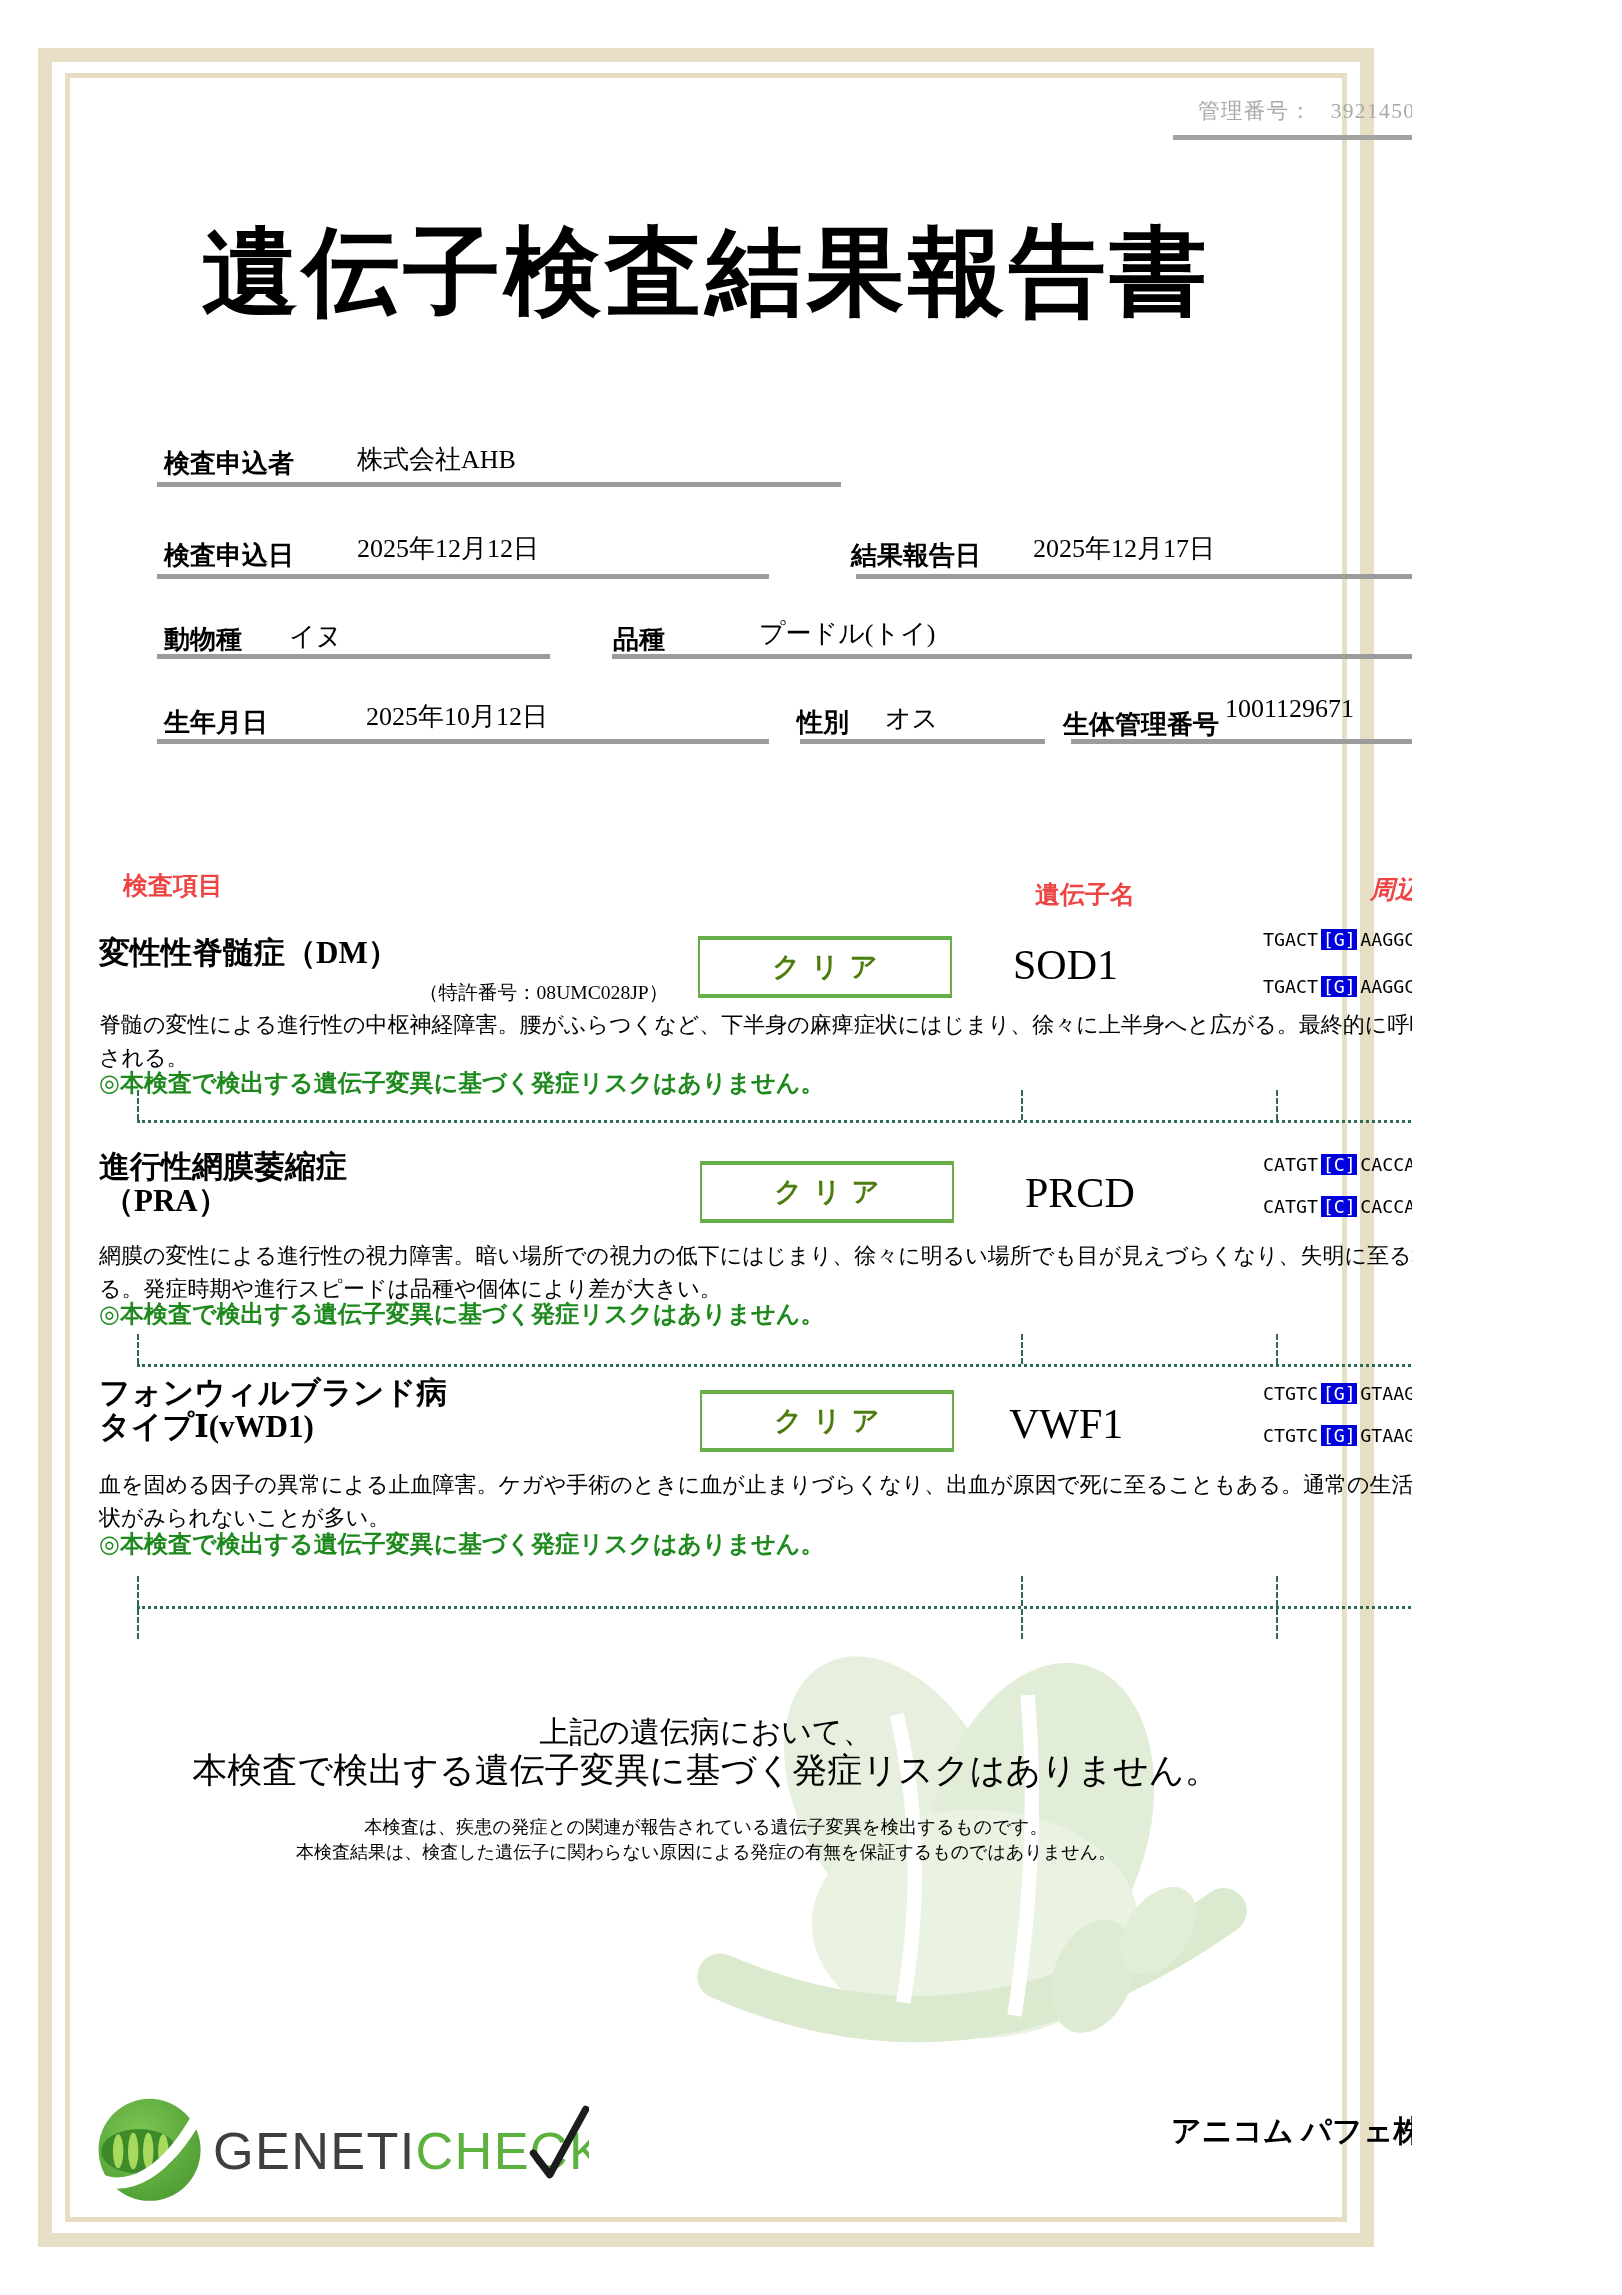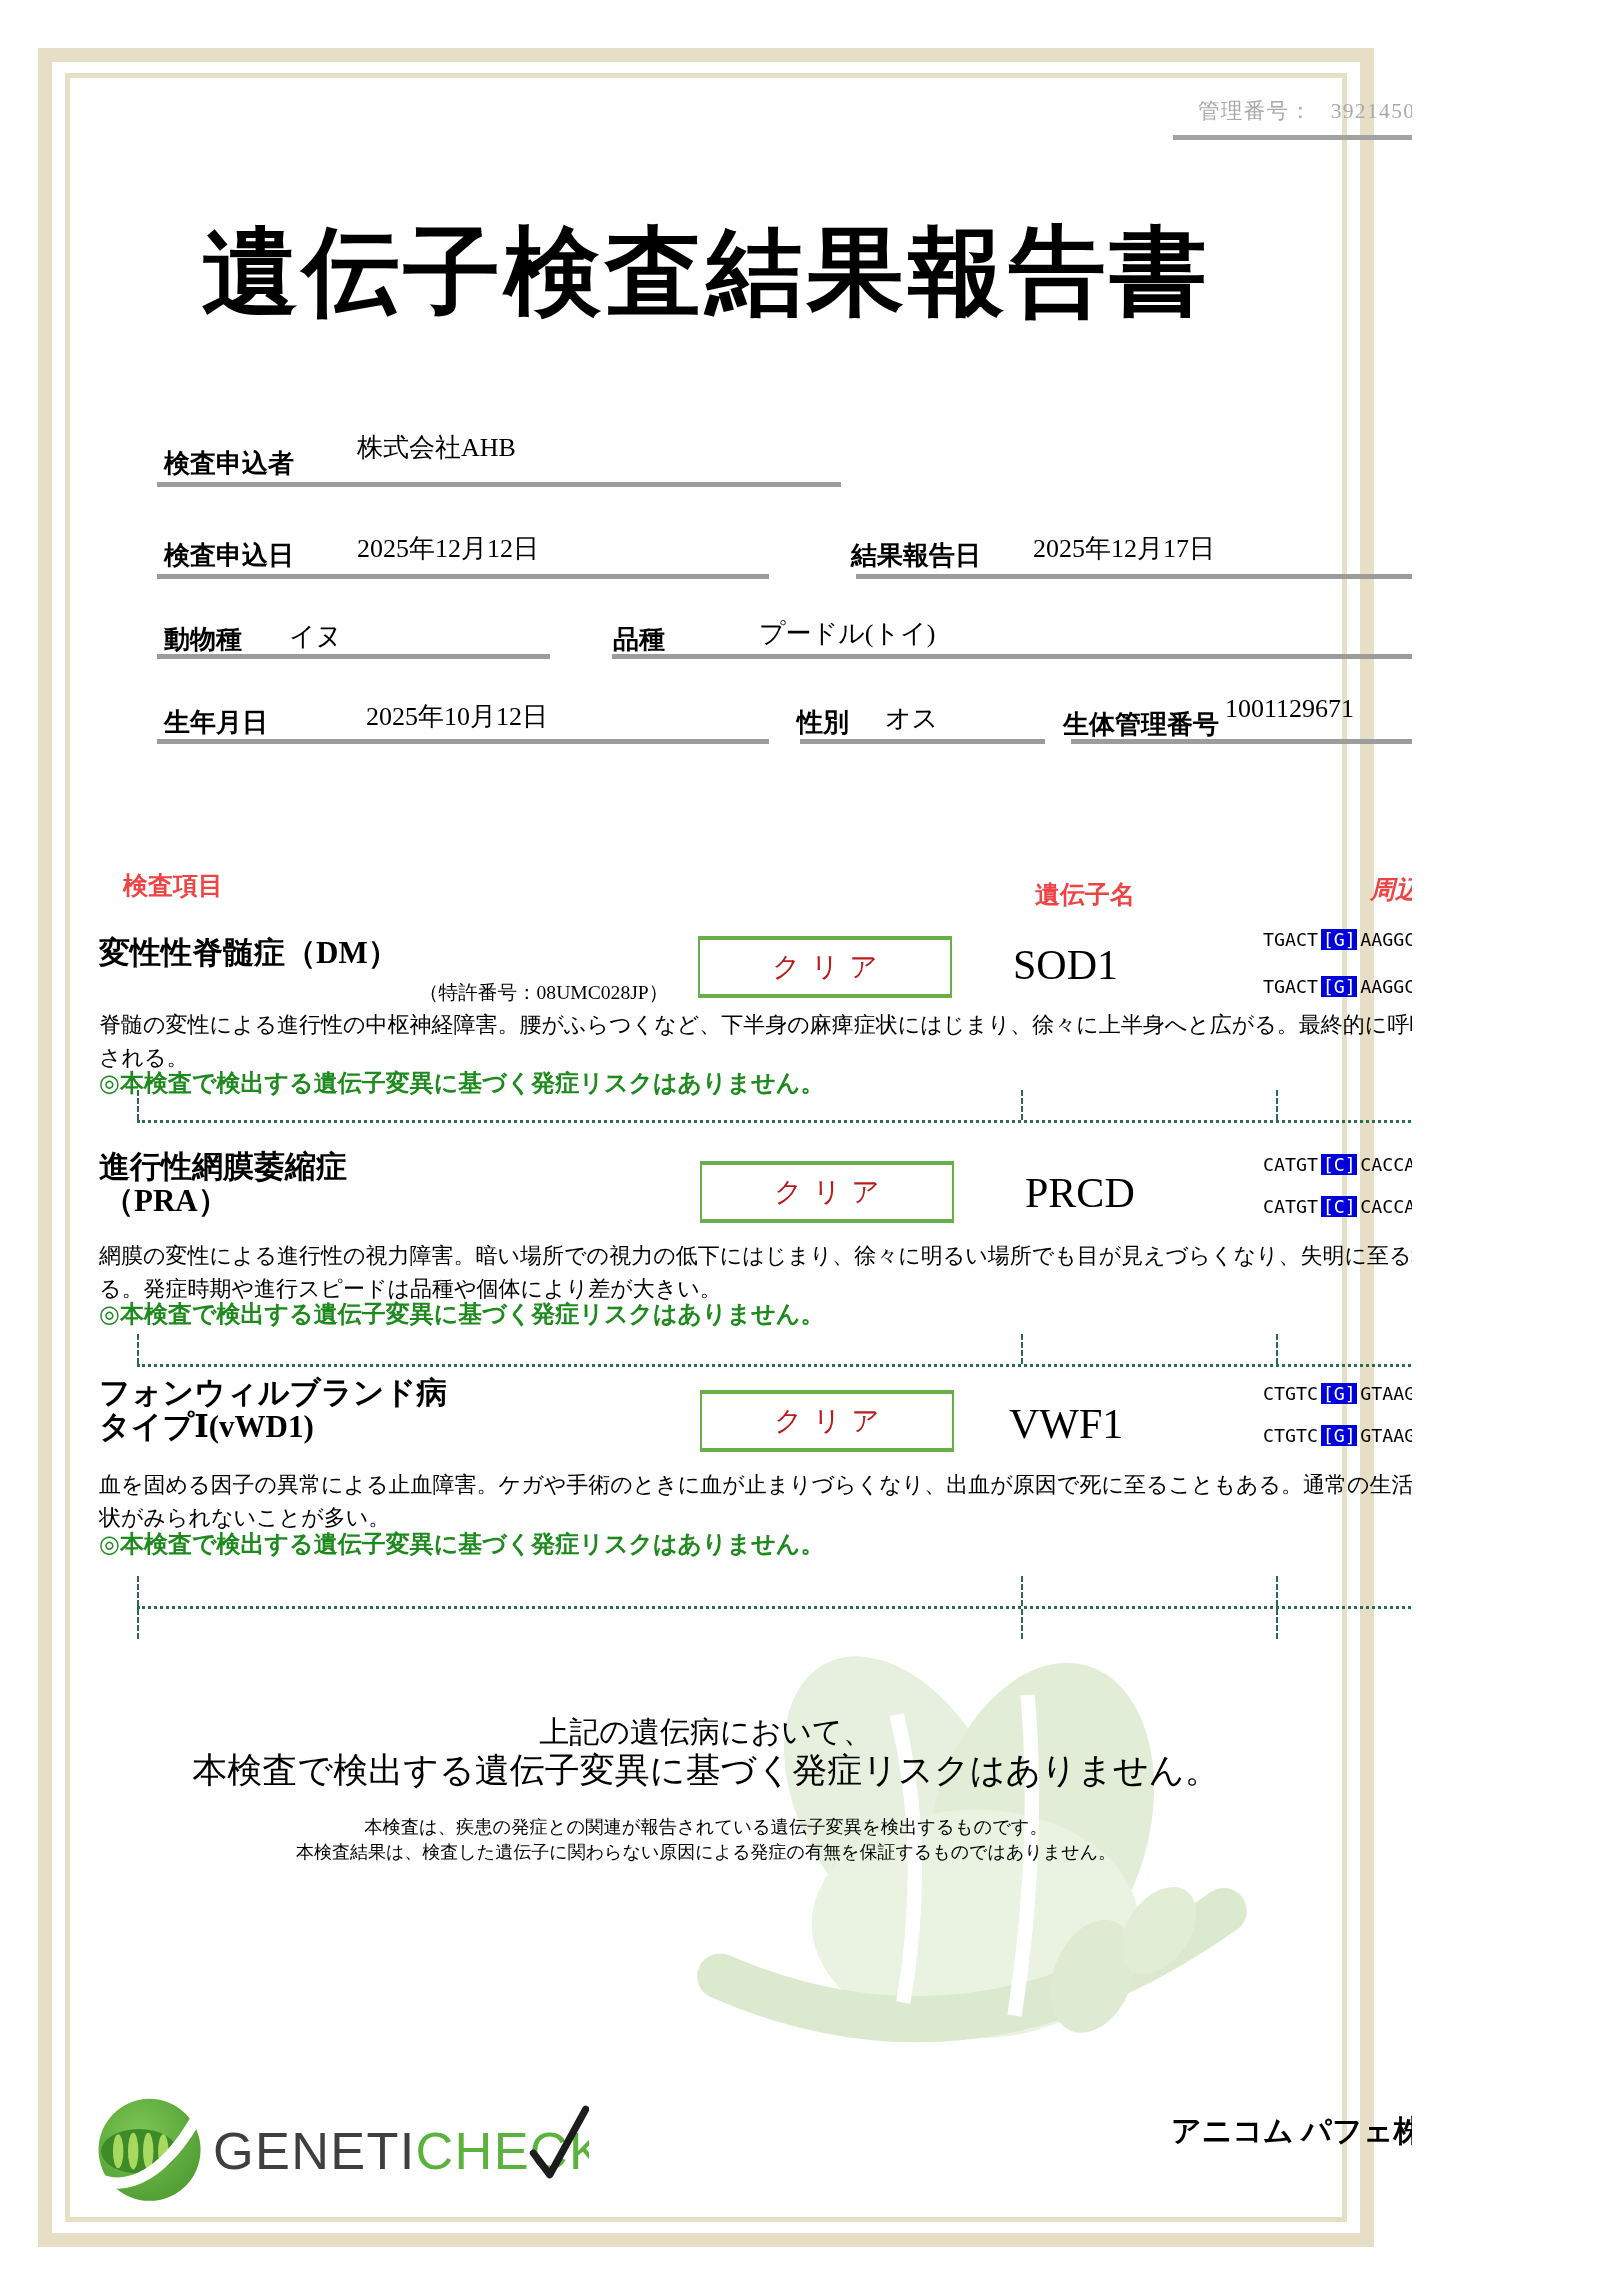--- a/index.html
+++ b/index.html
@@ -24,21 +24,21 @@
   
   .title { left:0; right:0; top:208px; text-align:center; font-size:97px;
     font-weight:bold; letter-spacing:3.9px; }
 
   
   .flabel { font-size:26px; font-weight:bold; white-space:nowrap; }
   .fvalue { font-size:26px; white-space:nowrap; }
   .fline  { height:4.6px; background:#9c9c9c; }
 
   .l-applicant      { left:164px;  top:446px; }
-  .v-applicant      { left:357px;  top:430px; }
+  .v-applicant      { left:357px;  top:442px; }
   .u-applicant      { left:157px;  top:482px; width:684px; }
 
   .l-apply-date     { left:164px;  top:538px; }
   .v-apply-date     { left:357px;  top:531px; }
   .l-report-date    { left:851px; top:538px; }
   .v-report-date    { left:1033px; top:531px; }
   .u-apply-date     { left:157px;  top:574px; width:612px; }
   .u-report-date    { left:856px; top:574px; width:624px; }
 
   .l-species        { left:164px;  top:622px; }
@@ -63,21 +63,21 @@
   .h-item { left:99px;  top:869px; }
   .h-gene { left:1011px; top:878px; }
   .h-seq  { left:1346px; top:873px;font-style:italic; }
 
   
   .test-title { font-size:31px; font-weight:bold; white-space:nowrap; }
   .patent { font-size:19.6px; white-space:nowrap; }
   .clear-box { width:250px; height:54px; border:2.6px solid #68ae49;
     border-top-width:4.6px; border-bottom-width:4.6px;
     display:flex; align-items:center; justify-content:center; background:#fff; }
-  .clear-text { color:#b91c1c; font-size:27.5px; letter-spacing:10.5px; padding-left:10.5px; }
+  .clear-text { color:#4d7c0f; font-size:27.5px; letter-spacing:10.5px; padding-left:10.5px;font-weight:bold; }
   .gene { font-size:42px; white-space:nowrap; }
   .seq { font-size:18.3px; font-family:"DejaVu Sans Mono",monospace; white-space:nowrap; }
   .seq .hl { background:#0000dd; color:#ffffff; padding:0 1.3px; margin:0 3.3px; }
   .desc { font-size:22px; line-height:33px; width:1433px; }
   .note { font-size:24px; font-weight:bold; color:#1e8a1e; white-space:nowrap; }
 
   .b1-title {left:99px; top:932px;}
   .b1-patent {left:419px; top:979px;}
   .b1-box {left:698px; top:936px;}
   .b1-gene {left:1013px; top:941px;}

